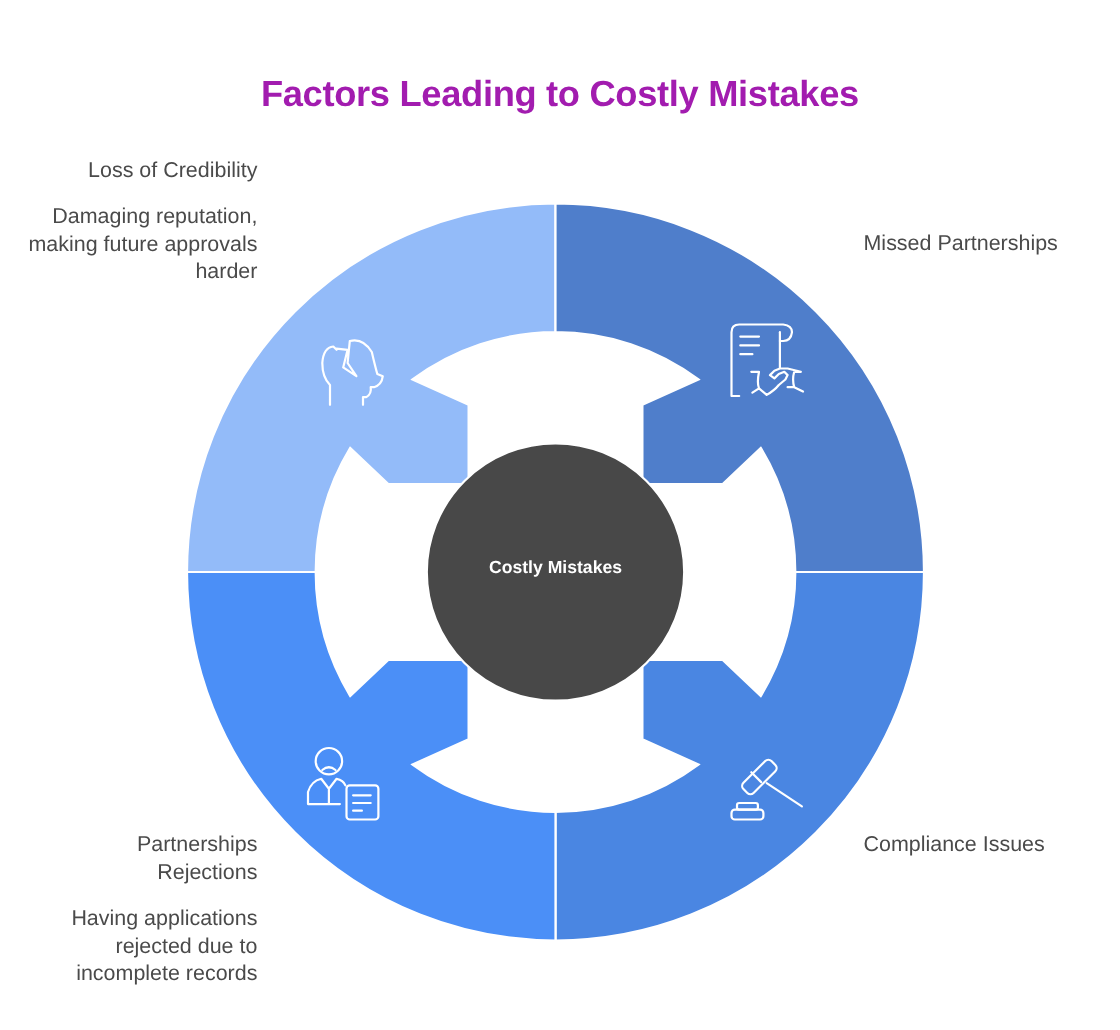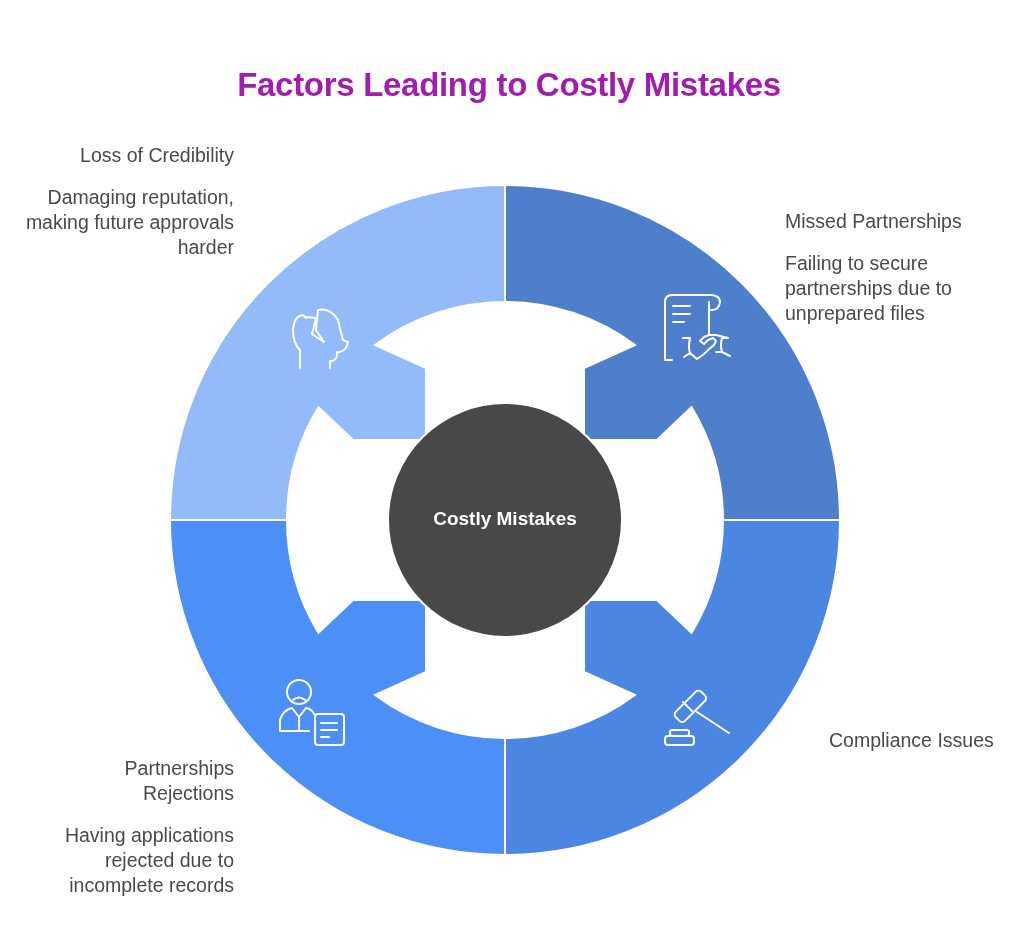--- a/index.html
+++ b/index.html
@@ -6,21 +6,21 @@
   body { width: 1018px; height: 936px; position: relative; overflow: hidden;
          font-family: "Liberation Sans", sans-serif; }
   .title { position: absolute; left: 0; top: 66px; width: 1018px; text-align: center;
            font-size: 33px; font-weight: bold; color: #a21caf; letter-spacing: -0.3px; }
   svg.diagram { position: absolute; left: 0; top: 0; }
   .block { position: absolute; width: 250px; color: #4a4a4a; font-size: 19.5px; line-height: 25px; }
   .block.left { text-align: right; }
   .block.right { text-align: left; }
   .block .head { margin-bottom: 17px; }
   .center-label { position: absolute; left: 388px; top: 508px; width: 234px; text-align: center;
-                  color: #ffffff; font-weight: bold; font-size: 19px; }
+                  color: #ffffff; font-weight: bold; font-size: 16px; }
 </style>
 </head>
 <body>
 
 <div class="title">Factors Leading to Costly Mistakes</div>
 
 <svg class="diagram" width="1018" height="936" viewBox="0 0 1018 936">
   <path id="seg-tl" stroke="#ffffff" stroke-width="2" d="M 505.0 185.0 A 335 335 0 0 0 170.0 520.0 L 287.0 520.0 A 218 218 0 0 1 318.4 407.2 L 353.0 440.0 L 426.0 440.0 L 426.0 368.0 L 375.0 345.0 A 218 218 0 0 1 505.0 302.0 Z" fill="#93bbf9"></path>
   <path id="seg-tr" stroke="#ffffff" stroke-width="2" d="M 505.0 185.0 A 335 335 0 0 1 840.0 520.0 L 723.0 520.0 A 218 218 0 0 0 691.6 407.2 L 657.0 440.0 L 584.0 440.0 L 584.0 368.0 L 635.0 345.0 A 218 218 0 0 0 505.0 302.0 Z" fill="#4f7ecb"></path>
   <path id="seg-br" stroke="#ffffff" stroke-width="2" d="M 505.0 855.0 A 335 335 0 0 0 840.0 520.0 L 723.0 520.0 A 218 218 0 0 1 691.6 632.8 L 657.0 600.0 L 584.0 600.0 L 584.0 672.0 L 635.0 695.0 A 218 218 0 0 1 505.0 738.0 Z" fill="#4a86e2"></path>
@@ -56,21 +56,20 @@
 </svg>
 
 <div class="center-label">Costly Mistakes</div>
 
 <div class="block left" style="left:-16px; top:143px;">
   <div class="head">Loss of Credibility</div>
   <div>Damaging reputation, making future approvals harder</div>
 </div>
 <div class="block right" style="left:785px; top:169px; width:200px;margin-top:40px;">
   <div class="head">Missed Partnerships</div>
-  <div>Failing to secure partnerships due to unprepared files</div>
 </div>
-<div class="block right" style="left:785px; top:728px; width:185px;margin-left:44px;">
+<div class="block right" style="left:785px; top:756px; width:185px;">
   <div class="head">Compliance Issues</div>
 </div>
 <div class="block left" style="left:-16px; top:756px; width:250px;">
   <div class="head"><span style="display:inline-block; width:120px;">Partnerships Rejections</span></div>
   <div style="padding-left:45px;">Having applications rejected due to incomplete records</div>
 </div>
 
 </body></html>

